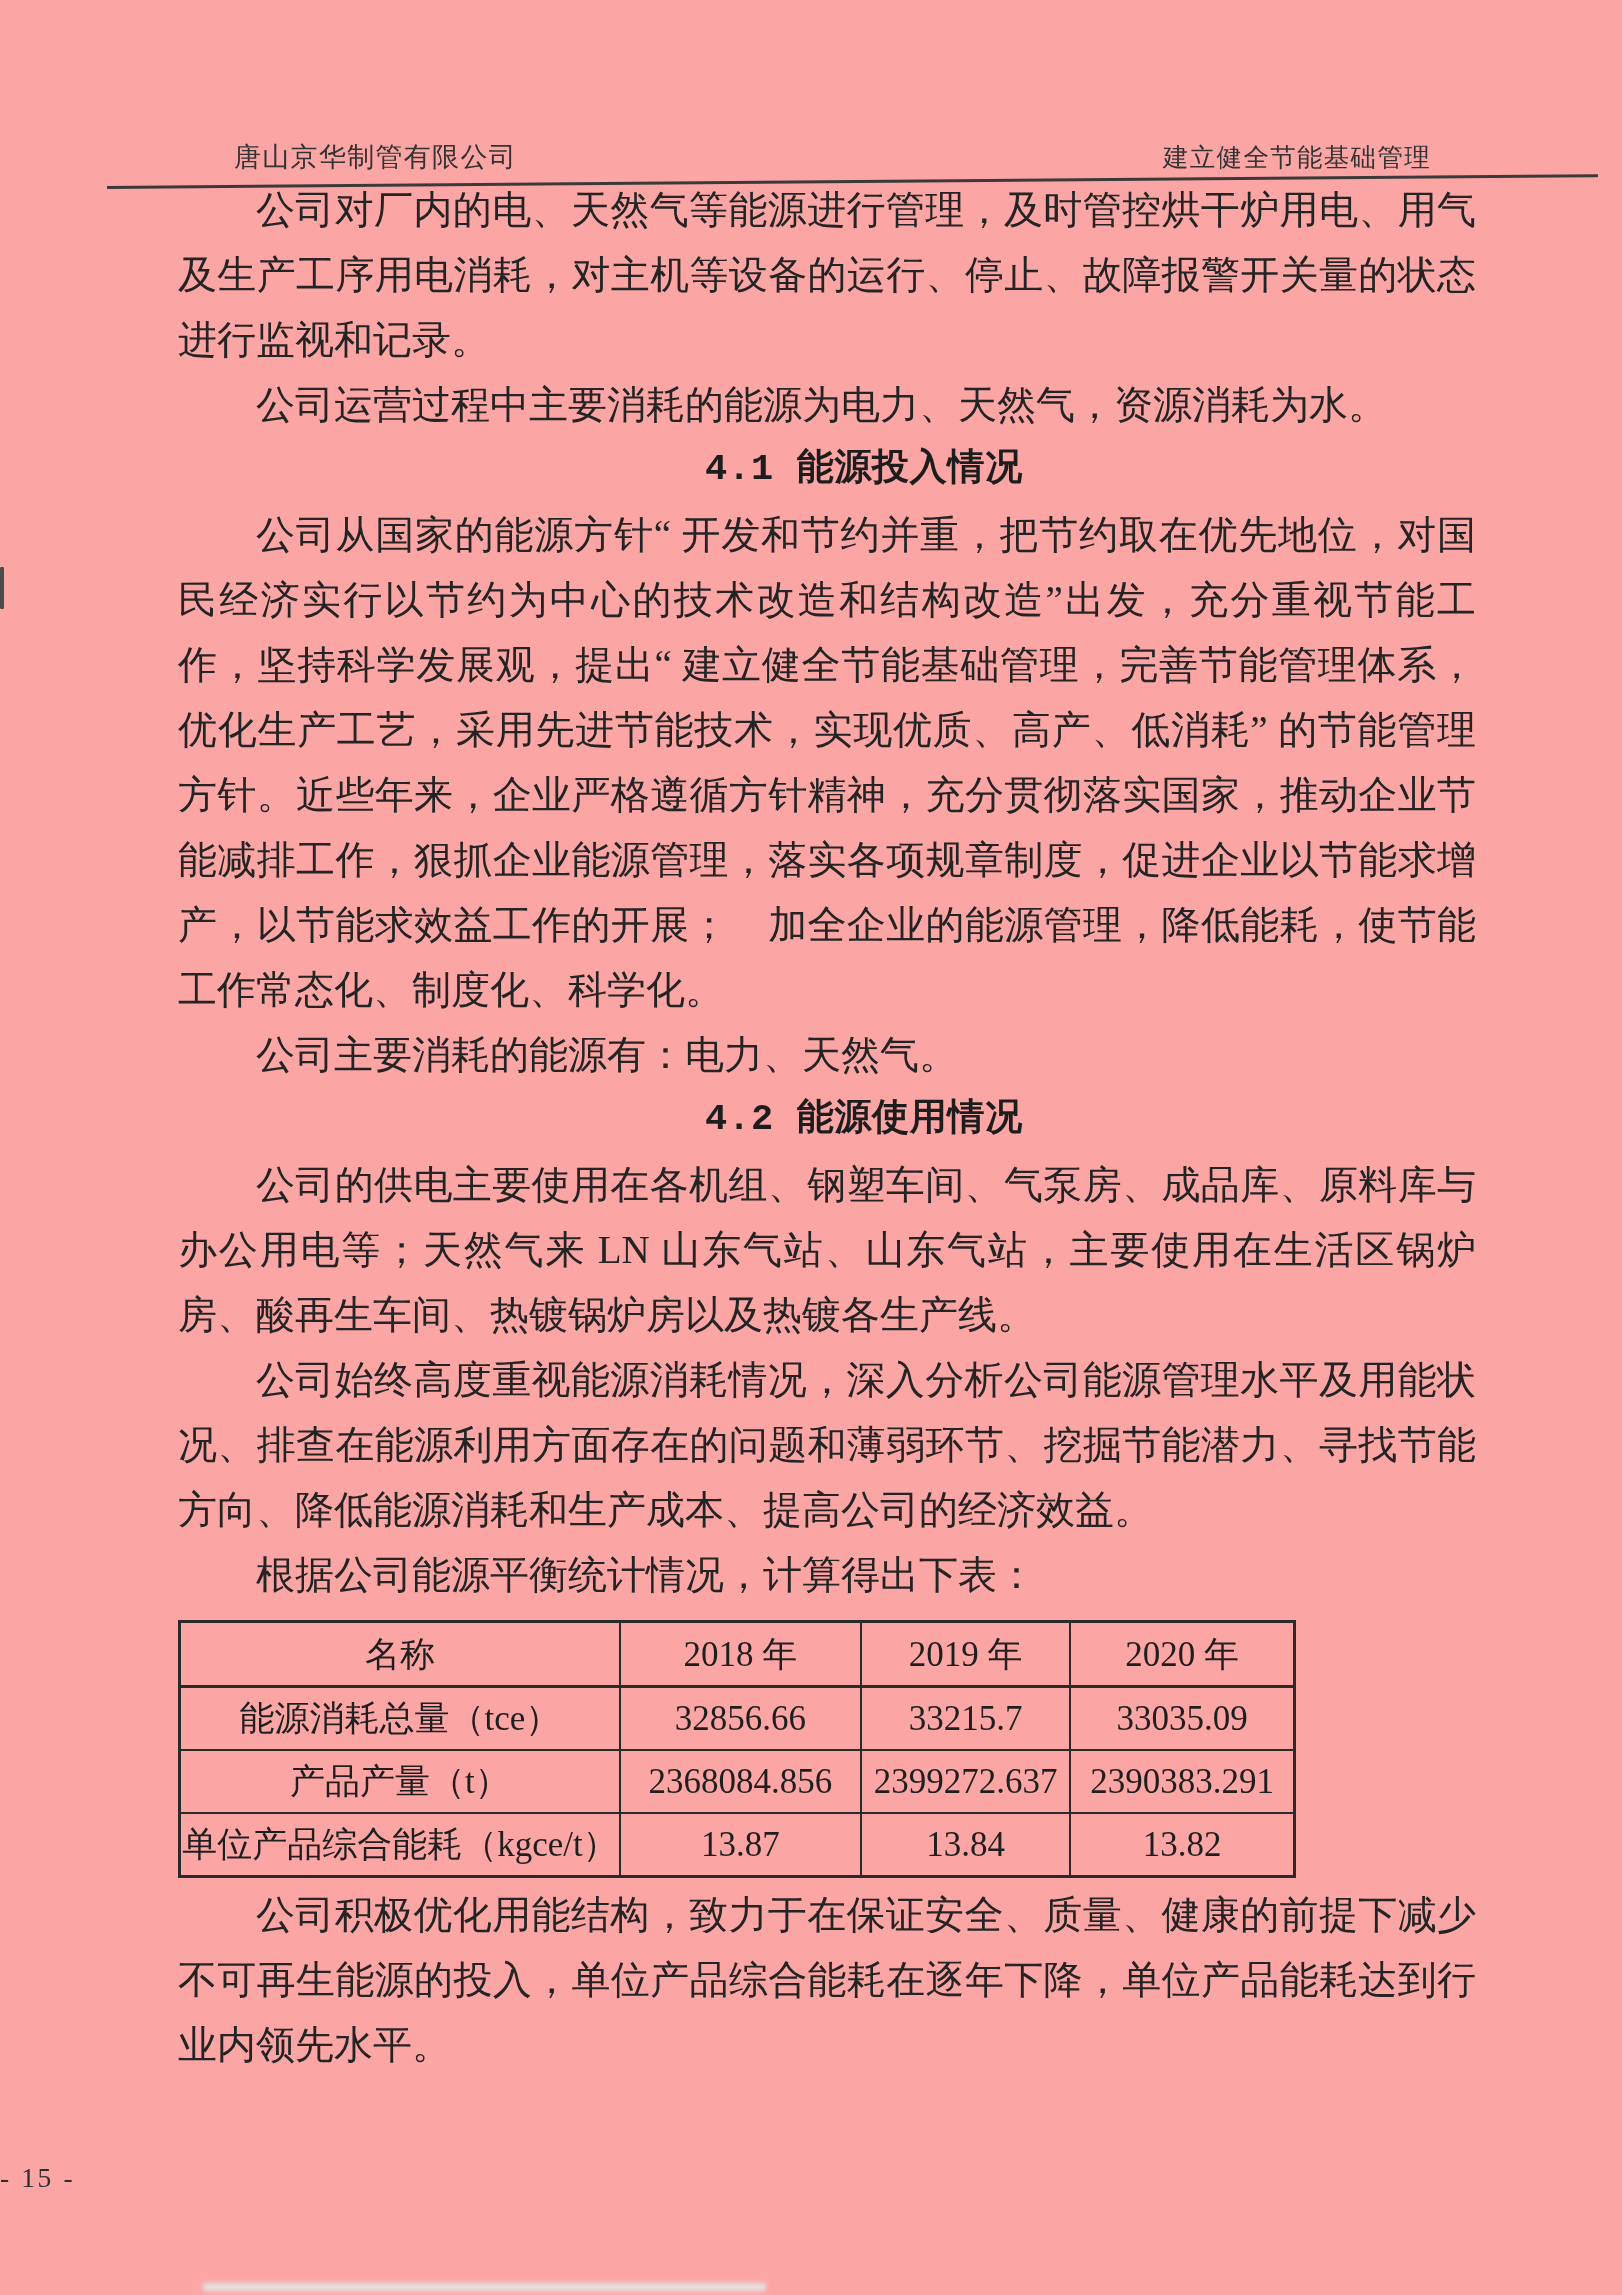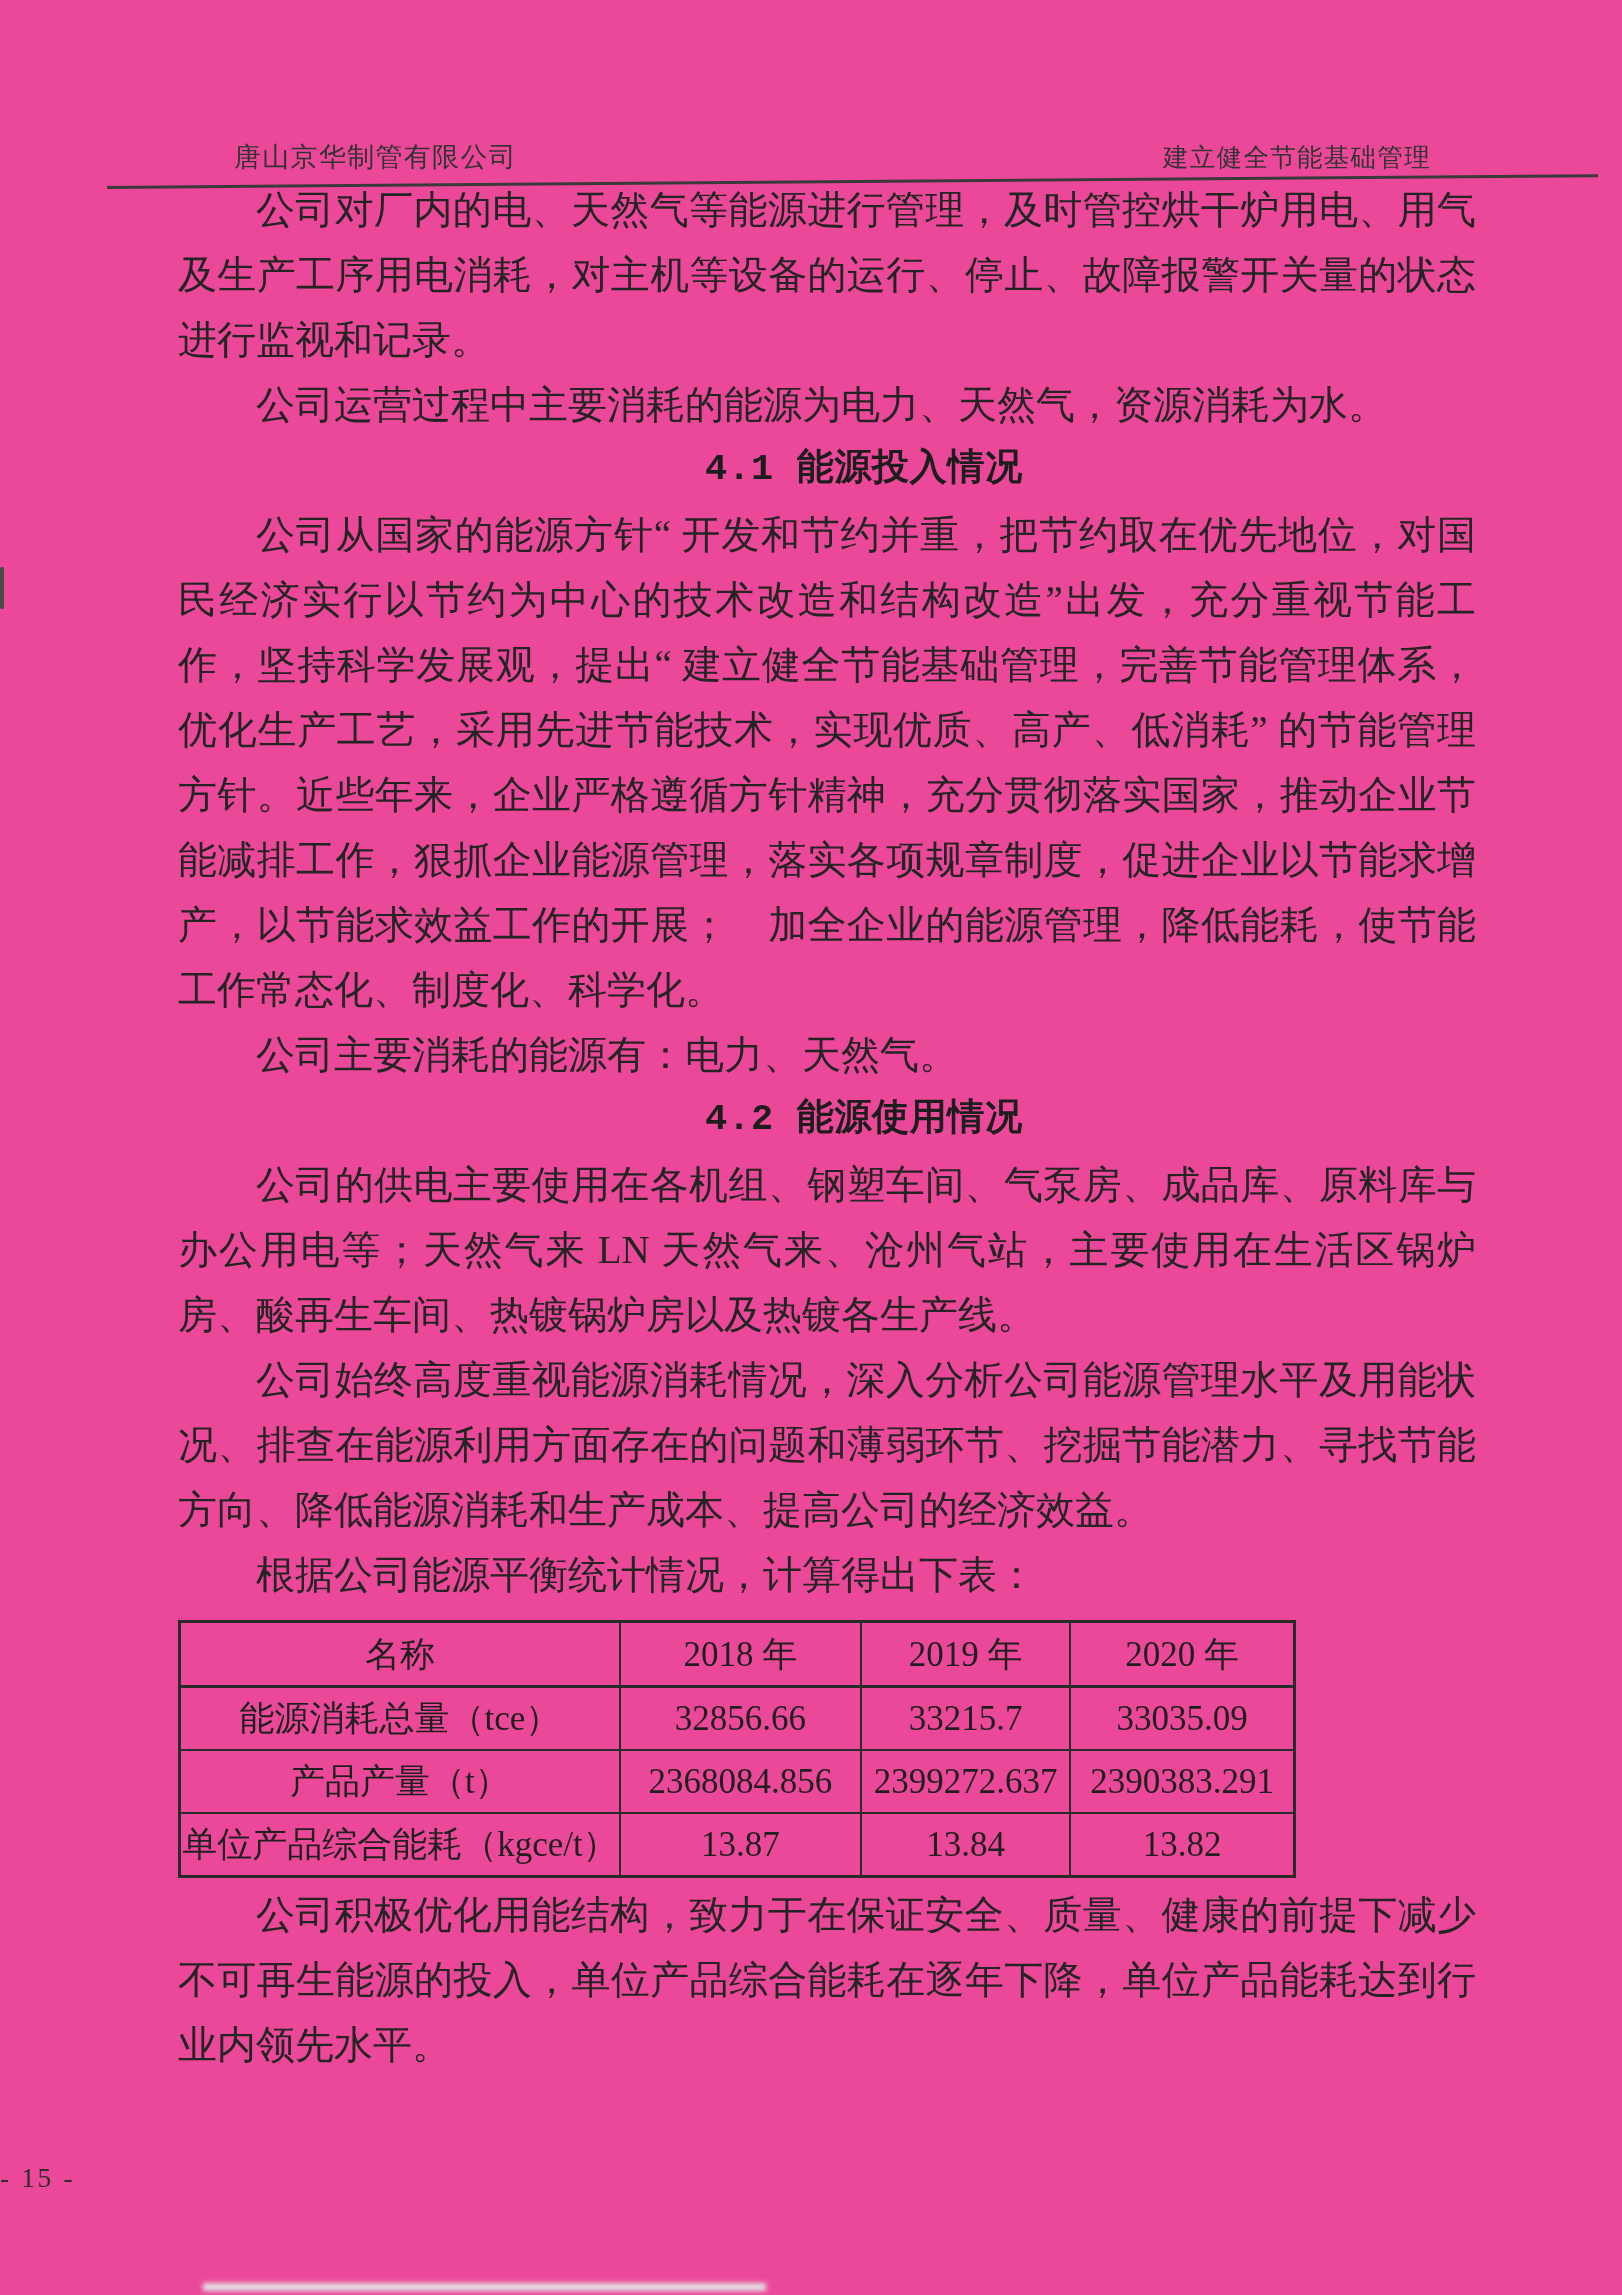--- a/index.html
+++ b/index.html
@@ -1,20 +1,20 @@
 <!DOCTYPE html>
 <html lang="zh" style="font-size:10.5px"><head>
 <meta charset="utf-8">
 <style>
   html,body{margin:0;padding:0;background:#9a9a9a;}
   .page{
     position:relative;
     width:1623px;height:2295px;
     margin:0 auto;
-    background:#ec4899;
+    background:#fca5a5;
     color:#262626;
     font-family:"Liberation Serif","DejaVu Serif",serif;
     overflow:hidden;
   }
   
   .hdr{
     position:absolute;top:139px;left:234px;right:192px;
     display:flex;justify-content:space-between;align-items:baseline;
     font-size:27px;color:#333333;letter-spacing:1.3px;
     white-space:nowrap;
@@ -86,21 +86,21 @@
 
   <div class="artifact-left"></div>
 
   <div class="bodytext">
     <p>公司对厂内的电、天然气等能源进行管理，及时管控烘干炉用电、用气及生产工序用电消耗，对主机等设备的运行、停止、故障报警开关量的状态进行监视和记录。</p>
     <p>公司运营过程中主要消耗的能源为电力、天然气，资源消耗为水。</p>
     <h2>4.1 能源投入情况</h2>
     <p>公司从国家的能源方针“ 开发和节约并重，把节约取在优先地位，对国民经济实行以节约为中心的技术改造和结构改造”出发，充分重视节能工作，坚持科学发展观，提出“ 建立健全节能基础管理，完善节能管理体系，优化生产工艺，采用先进节能技术，实现优质、高产、低消耗” 的节能管理方针。近些年来，企业严格遵循方针精神，充分贯彻落实国家，推动企业节能减排工作，狠抓企业能源管理，落实各项规章制度，促进企业以节能求增产，以节能求效益工作的开展；　加全企业的能源管理，降低能耗，使节能工作常态化、制度化、科学化。</p>
     <p>公司主要消耗的能源有：电力、天然气。</p>
     <h2>4.2 能源使用情况</h2>
-    <p>公司的供电主要使用在各机组、钢塑车间、气泵房、成品库、原料库与办公用电等；天然气来 LN 天然气来、沧州气站，主要使用在生活区锅炉房、酸再生车间、热镀锅炉房以及热镀各生产线。</p>
+    <p>公司的供电主要使用在各机组、钢塑车间、气泵房、成品库、原料库与办公用电等；天然气来 LN 山东气站、山东气站，主要使用在生活区锅炉房、酸再生车间、热镀锅炉房以及热镀各生产线。</p>
     <p>公司始终高度重视能源消耗情况，深入分析公司能源管理水平及用能状况、排查在能源利用方面存在的问题和薄弱环节、挖掘节能潜力、寻找节能方向、降低能源消耗和生产成本、提高公司的经济效益。</p>
     <p>根据公司能源平衡统计情况，计算得出下表：</p>
 
     <table class="energy">
       <colgroup>
           <col class="c1">
           <col class="c2">
           <col class="c3">
           <col class="c4">
         </colgroup>

